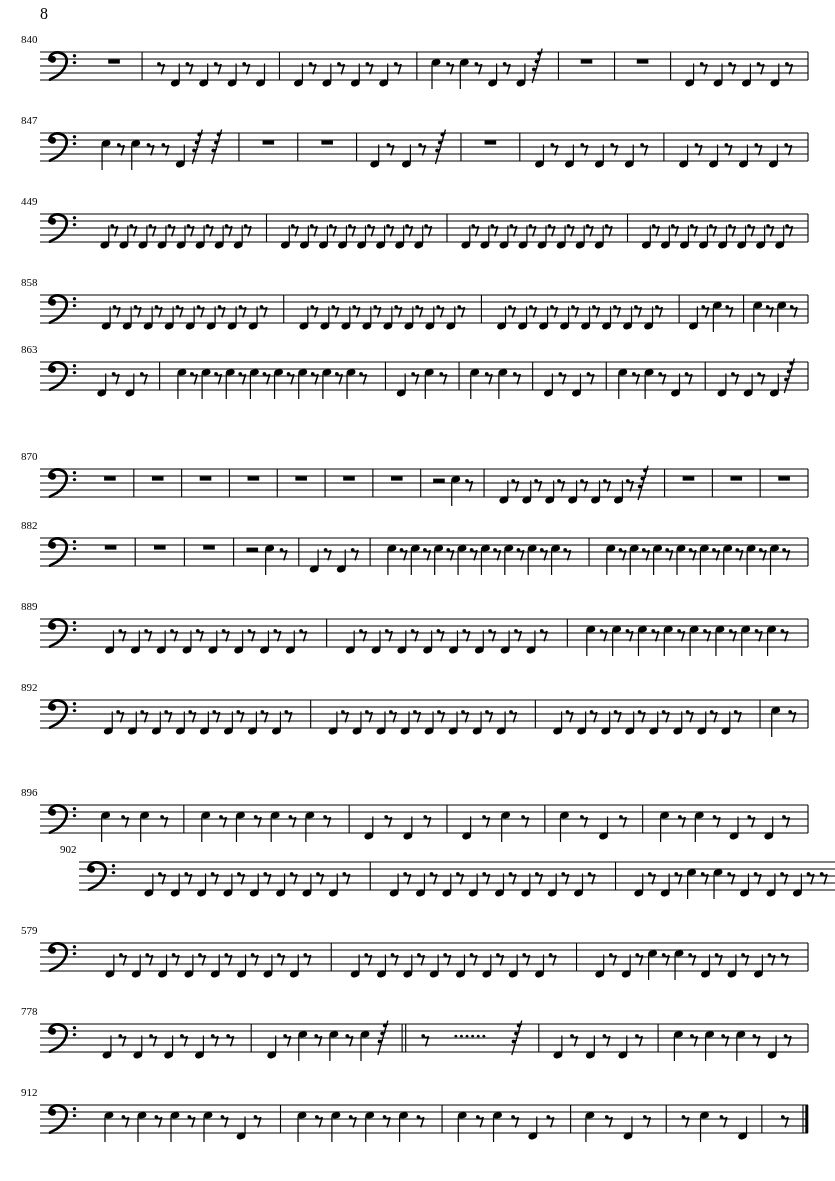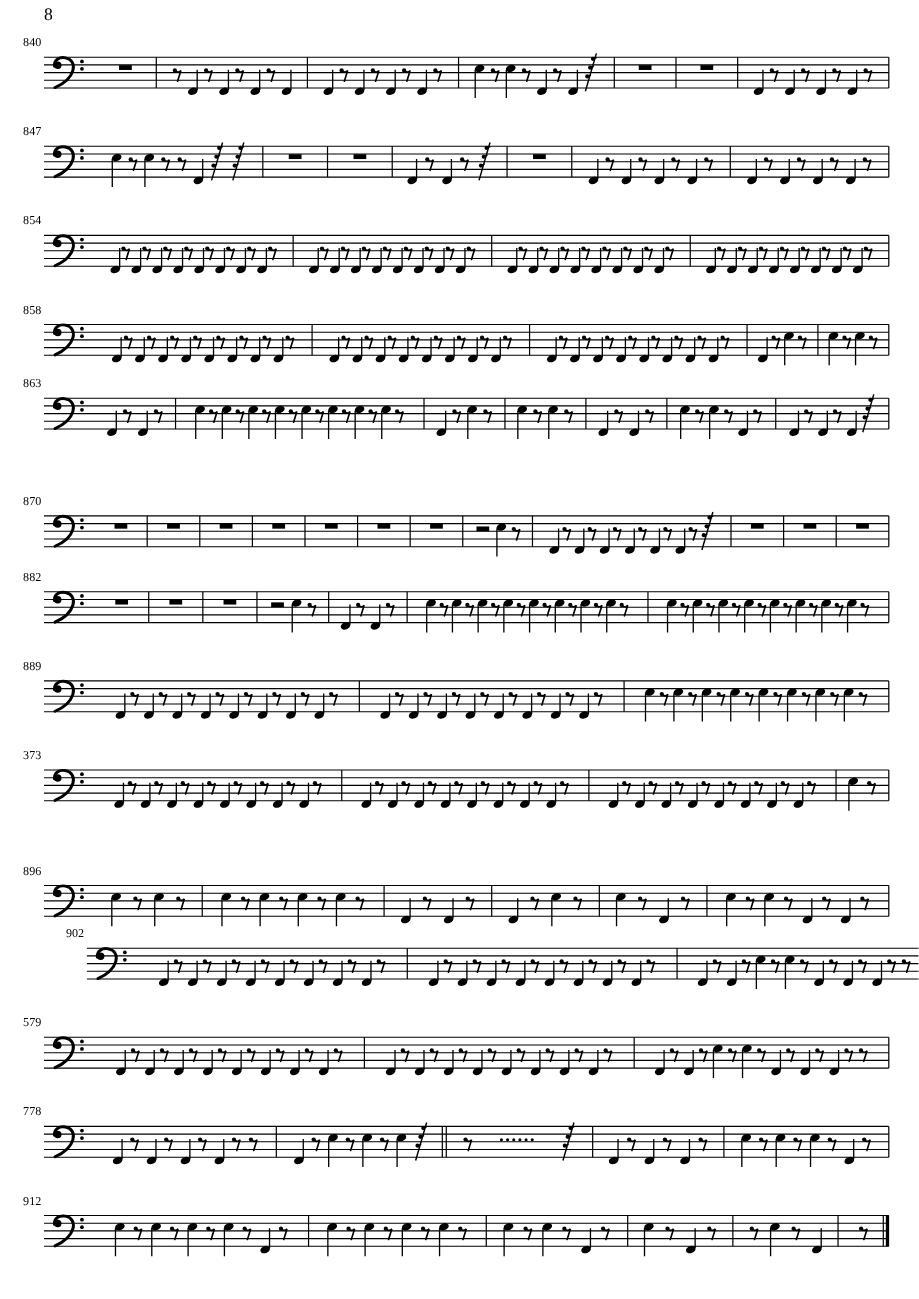--- a/index.html
+++ b/index.html
@@ -218,21 +218,21 @@
         <path d="M 756.289918533605 30 Q 759.189918533605 33 761.789918533605 30.2 L 758.789918533605 39.8" fill="none" stroke="#000000" stroke-width="1.5" stroke-linecap="round"></path>
         <ellipse cx="773.3518329938902" cy="49" rx="4.5" ry="3.2" fill="#000000" transform="rotate(-20 773.3518329938902 49)"></ellipse>
         <line x1="777.3518329938902" y1="47.8" x2="777.3518329938902" y2="29.5" stroke="#000000" stroke-width="1.2"></line>
         <circle cx="786.2137474541753" cy="30" r="1.95" fill="#000000"></circle>
         <path d="M 786.2137474541753 30 Q 789.1137474541753 33 791.7137474541753 30.2 L 788.7137474541753 39.8" fill="none" stroke="#000000" stroke-width="1.5" stroke-linecap="round"></path>
         <line x1="808" y1="18" x2="808" y2="46" stroke="#000000" stroke-width="1.1"></line>
       </svg>
   </div>
 
   <div class="system" style="top: 196px;">
-    <div class="measure-number">854</div>
+    <div class="measure-number">449</div>
     <svg class="staff-svg" xmlns="http://www.w3.org/2000/svg" viewBox="0 0 835 62">
         <line x1="40" y1="18" x2="808" y2="18" stroke="#000000" stroke-width="1"></line>
         <line x1="40" y1="25" x2="808" y2="25" stroke="#000000" stroke-width="1"></line>
         <line x1="40" y1="32" x2="808" y2="32" stroke="#000000" stroke-width="1"></line>
         <line x1="40" y1="39" x2="808" y2="39" stroke="#000000" stroke-width="1"></line>
         <line x1="40" y1="46" x2="808" y2="46" stroke="#000000" stroke-width="1"></line>
         <circle cx="52.5" cy="25.3" r="3.4" fill="#000000"></circle>
         <path d="M 49.5 26 C 49 20.5 54 17.5 59.5 18.6 C 65.5 19.8 67.8 24.5 66.3 30 C 64.3 37 57 42.6 50 45.6" fill="none" stroke="#000000" stroke-width="2.7" stroke-linecap="round"></path>
         <circle cx="74.5" cy="21.8" r="1.7" fill="#000000"></circle>
         <circle cx="74.5" cy="28.6" r="1.7" fill="#000000"></circle>
@@ -901,21 +901,21 @@
         <path d="M 756.5854166666666 30 Q 759.4854166666665 33 762.0854166666666 30.2 L 759.0854166666666 39.8" fill="none" stroke="#000000" stroke-width="1.5" stroke-linecap="round"></path>
         <ellipse cx="771.5979166666666" cy="28.2" rx="4.5" ry="3.2" fill="#000000" transform="rotate(-20 771.5979166666666 28.2)"></ellipse>
         <line x1="767.5979166666666" y1="29.4" x2="767.5979166666666" y2="55" stroke="#000000" stroke-width="1.2"></line>
         <circle cx="782.4104166666665" cy="30" r="1.95" fill="#000000"></circle>
         <path d="M 782.4104166666665 30 Q 785.3104166666665 33 787.9104166666665 30.2 L 784.9104166666665 39.8" fill="none" stroke="#000000" stroke-width="1.5" stroke-linecap="round"></path>
         <line x1="808" y1="18" x2="808" y2="46" stroke="#000000" stroke-width="1.1"></line>
       </svg>
   </div>
 
   <div class="system" style="top: 682px;">
-    <div class="measure-number">373</div>
+    <div class="measure-number">892</div>
     <svg class="staff-svg" xmlns="http://www.w3.org/2000/svg" viewBox="0 0 835 62">
         <line x1="40" y1="18" x2="808" y2="18" stroke="#000000" stroke-width="1"></line>
         <line x1="40" y1="25" x2="808" y2="25" stroke="#000000" stroke-width="1"></line>
         <line x1="40" y1="32" x2="808" y2="32" stroke="#000000" stroke-width="1"></line>
         <line x1="40" y1="39" x2="808" y2="39" stroke="#000000" stroke-width="1"></line>
         <line x1="40" y1="46" x2="808" y2="46" stroke="#000000" stroke-width="1"></line>
         <circle cx="52.5" cy="25.3" r="3.4" fill="#000000"></circle>
         <path d="M 49.5 26 C 49 20.5 54 17.5 59.5 18.6 C 65.5 19.8 67.8 24.5 66.3 30 C 64.3 37 57 42.6 50 45.6" fill="none" stroke="#000000" stroke-width="2.7" stroke-linecap="round"></path>
         <circle cx="74.5" cy="21.8" r="1.7" fill="#000000"></circle>
         <circle cx="74.5" cy="28.6" r="1.7" fill="#000000"></circle>

